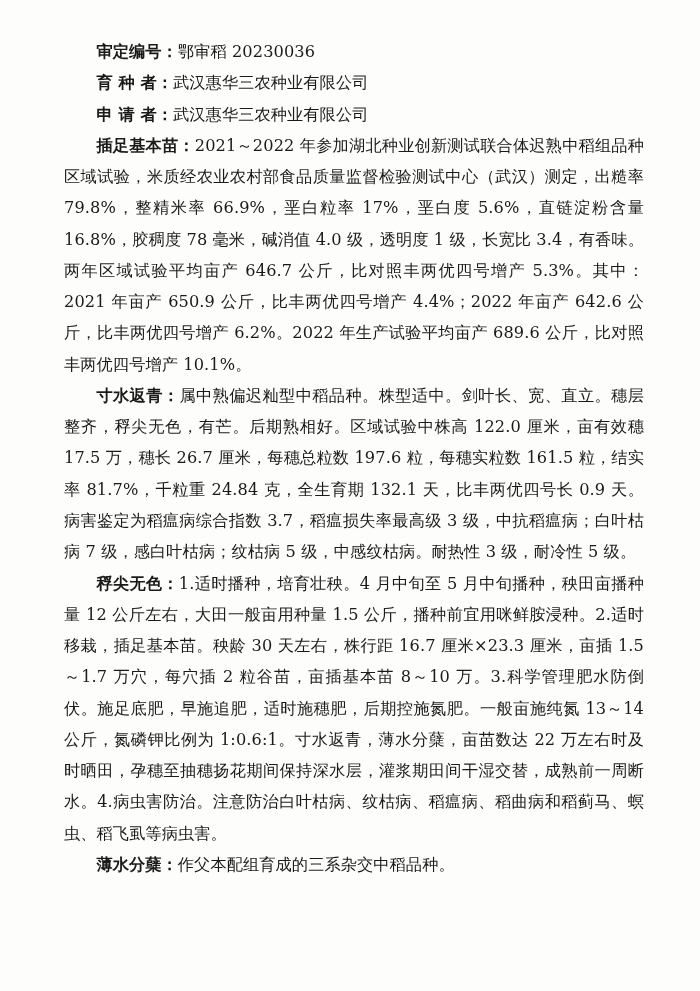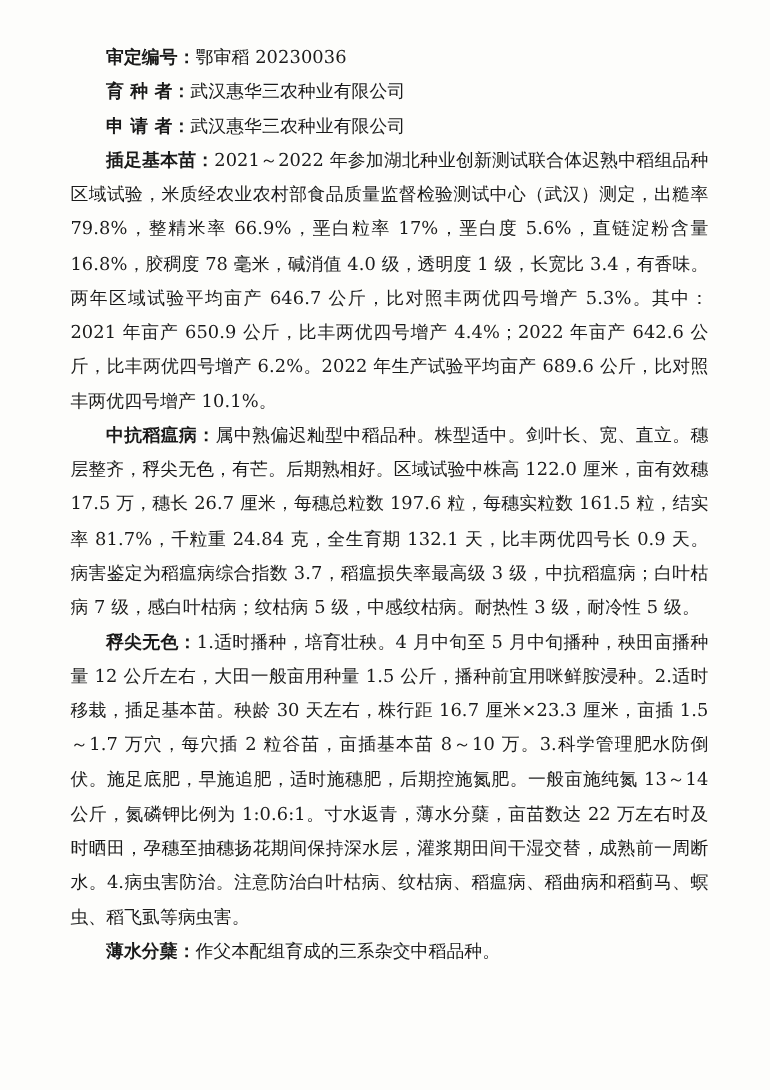--- a/index.html
+++ b/index.html
@@ -49,20 +49,20 @@
 
     <p class="para"><span class="label">审定编号：</span><span>鄂审稻 20230036</span></p>
 
     <p class="para"><span class="label-spaced">育 种 者：</span><span>武汉惠华三农种业有限公司</span></p>
 
     <p class="para"><span class="label-spaced">申 请 者：</span><span>武汉惠华三农种业有限公司</span></p>
 
 
     <p class="para"><span class="label">插足基本苗：</span><span>2021～2022 年参加湖北种业创新测试联合体迟熟中稻组品种区域试验，米质经农业农村部食品质量监督检验测试中心（武汉）测定，出糙率 79.8%，整精米率 66.9%，垩白粒率 17%，垩白度 5.6%，直链淀粉含量 16.8%，胶稠度 78 毫米，碱消值 4.0 级，透明度 1 级，长宽比 3.4，有香味。两年区域试验平均亩产 646.7 公斤，比对照丰两优四号增产 5.3%。其中：2021 年亩产 650.9 公斤，比丰两优四号增产 4.4%；2022 年亩产 642.6 公斤，比丰两优四号增产 6.2%。2022 年生产试验平均亩产 689.6 公斤，比对照丰两优四号增产 10.1%。</span></p>
 
-    <p class="para"><span class="label">中抗稻瘟病：</span><span>属中熟偏迟籼型中稻品种。株型适中。剑叶长、宽、直立。穗层整齐，稃尖无色，有芒。后期熟相好。区域试验中株高 122.0 厘米，亩有效穗 17.5 万，穗长 26.7 厘米，每穗总粒数 197.6 粒，每穗实粒数 161.5 粒，结实率 81.7%，千粒重 24.84 克，全生育期 132.1 天，比丰两优四号长 0.9 天。病害鉴定为稻瘟病综合指数 3.7，稻瘟损失率最高级 3 级，中抗稻瘟病；白叶枯病 7 级，感白叶枯病；纹枯病 5 级，中感纹枯病。耐热性 3 级，耐冷性 5 级。</span></p>
+    <p class="para"><span class="label">寸水返青：</span><span>属中熟偏迟籼型中稻品种。株型适中。剑叶长、宽、直立。穗层整齐，稃尖无色，有芒。后期熟相好。区域试验中株高 122.0 厘米，亩有效穗 17.5 万，穗长 26.7 厘米，每穗总粒数 197.6 粒，每穗实粒数 161.5 粒，结实率 81.7%，千粒重 24.84 克，全生育期 132.1 天，比丰两优四号长 0.9 天。病害鉴定为稻瘟病综合指数 3.7，稻瘟损失率最高级 3 级，中抗稻瘟病；白叶枯病 7 级，感白叶枯病；纹枯病 5 级，中感纹枯病。耐热性 3 级，耐冷性 5 级。</span></p>
 
     <p class="para"><span class="label">稃尖无色：</span><span>1.适时播种，培育壮秧。4 月中旬至 5 月中旬播种，秧田亩播种量 12 公斤左右，大田一般亩用种量 1.5 公斤，播种前宜用咪鲜胺浸种。2.适时移栽，插足基本苗。秧龄 30 天左右，株行距 16.7 厘米×23.3 厘米，亩插 1.5～1.7 万穴，每穴插 2 粒谷苗，亩插基本苗 8～10 万。3.科学管理肥水防倒伏。施足底肥，早施追肥，适时施穗肥，后期控施氮肥。一般亩施纯氮 13～14 公斤，氮磷钾比例为 1:0.6:1。寸水返青，薄水分蘖，亩苗数达 22 万左右时及时晒田，孕穗至抽穗扬花期间保持深水层，灌浆期田间干湿交替，成熟前一周断水。4.病虫害防治。注意防治白叶枯病、纹枯病、稻瘟病、稻曲病和稻蓟马、螟虫、稻飞虱等病虫害。</span></p>
 
     <p class="para"><span class="label">薄水分蘖：</span><span>作父本配组育成的三系杂交中稻品种。</span></p>
 
   </div>
 </div>
 
 </body></html>

